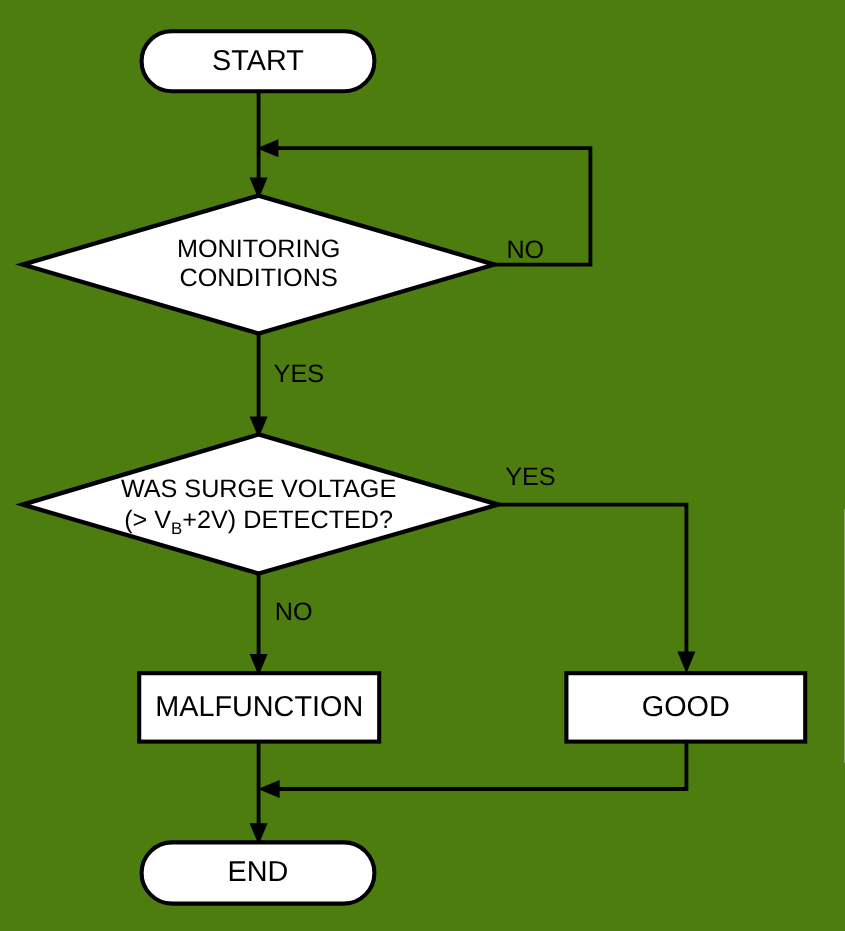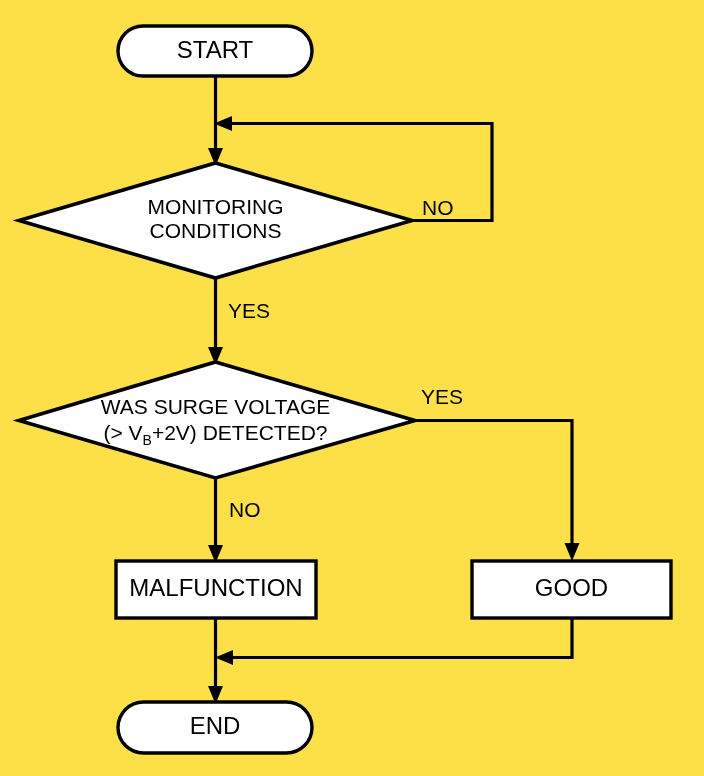--- a/index.html
+++ b/index.html
@@ -10,21 +10,21 @@
   body {
     width: 704px;
     height: 776px;
     font-family: "Liberation Sans", sans-serif;
     overflow: hidden;
   }
   #flowchart-root {
     position: relative;
     width: 704px;
     height: 776px;
-    background: #fde047;
+    background: #4d7c0f;
   }
   svg#flow-svg {
     display: block;
     width: 704px;
     height: 776px;
   }
   .shape-outline {
     fill: #ffffff;
     stroke: #000000;
     stroke-width: 3.4;

